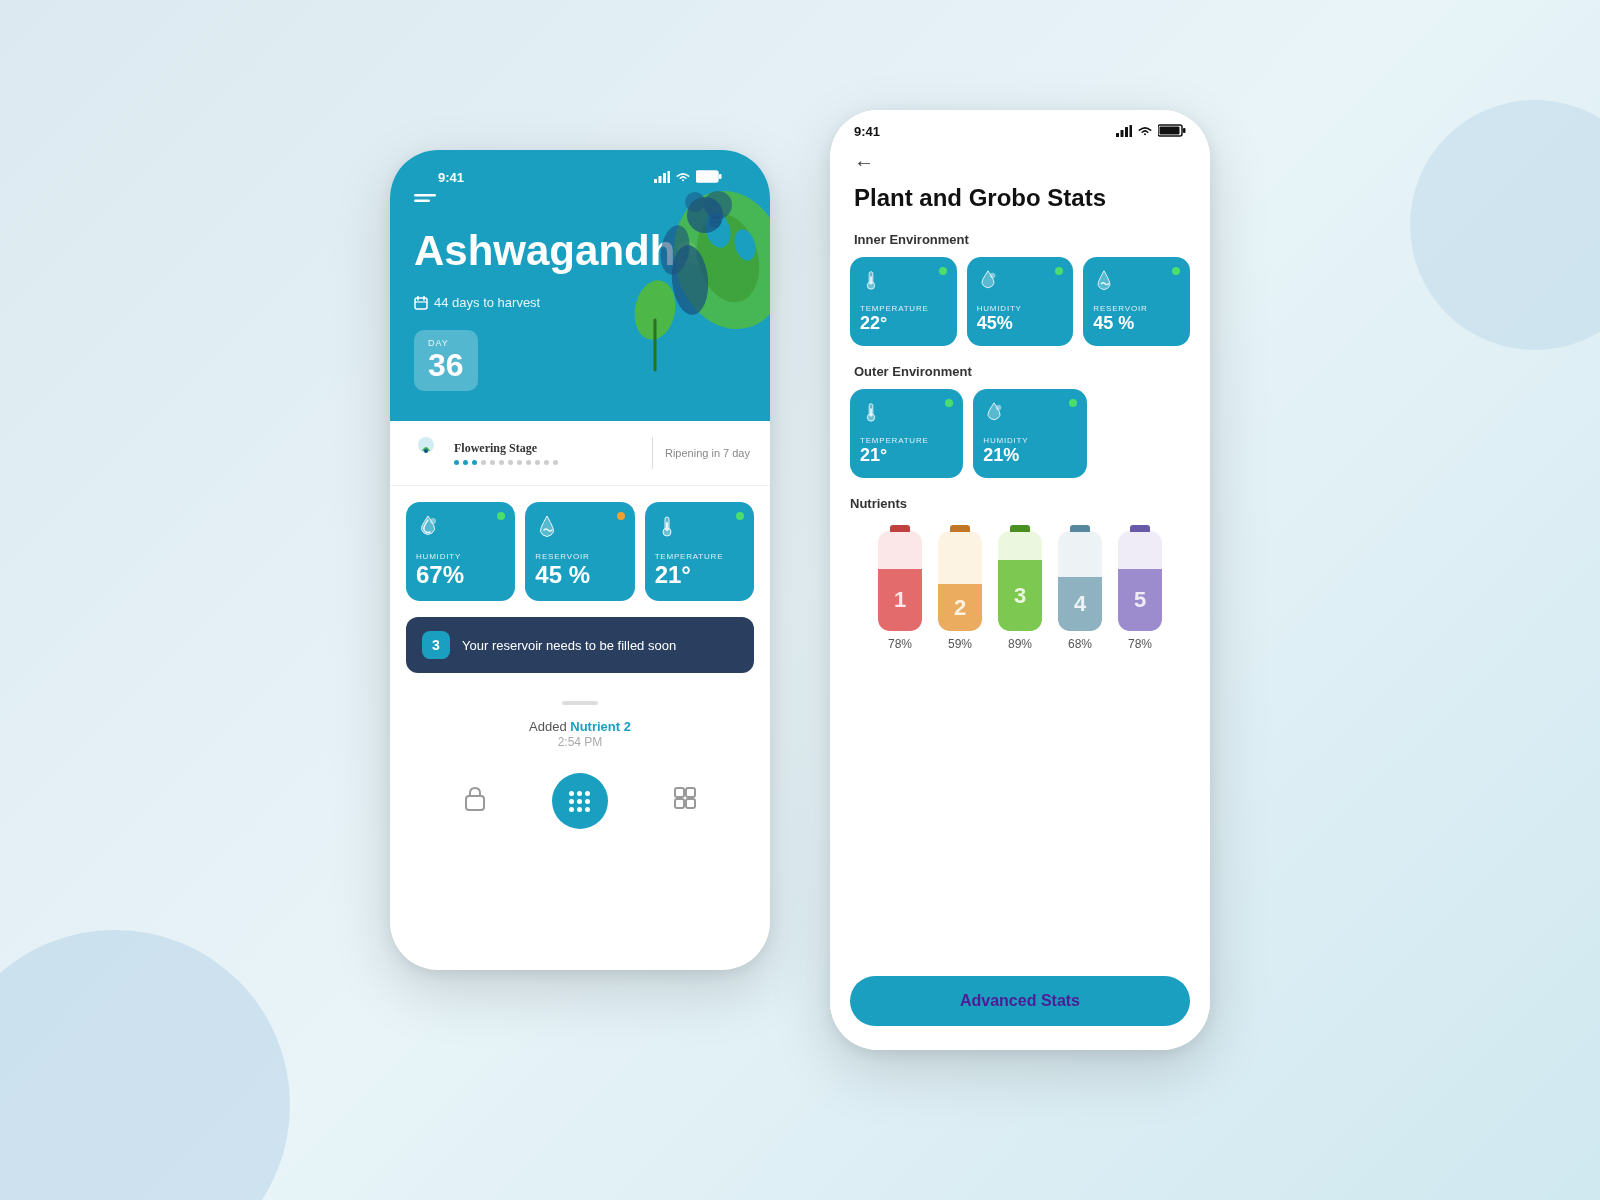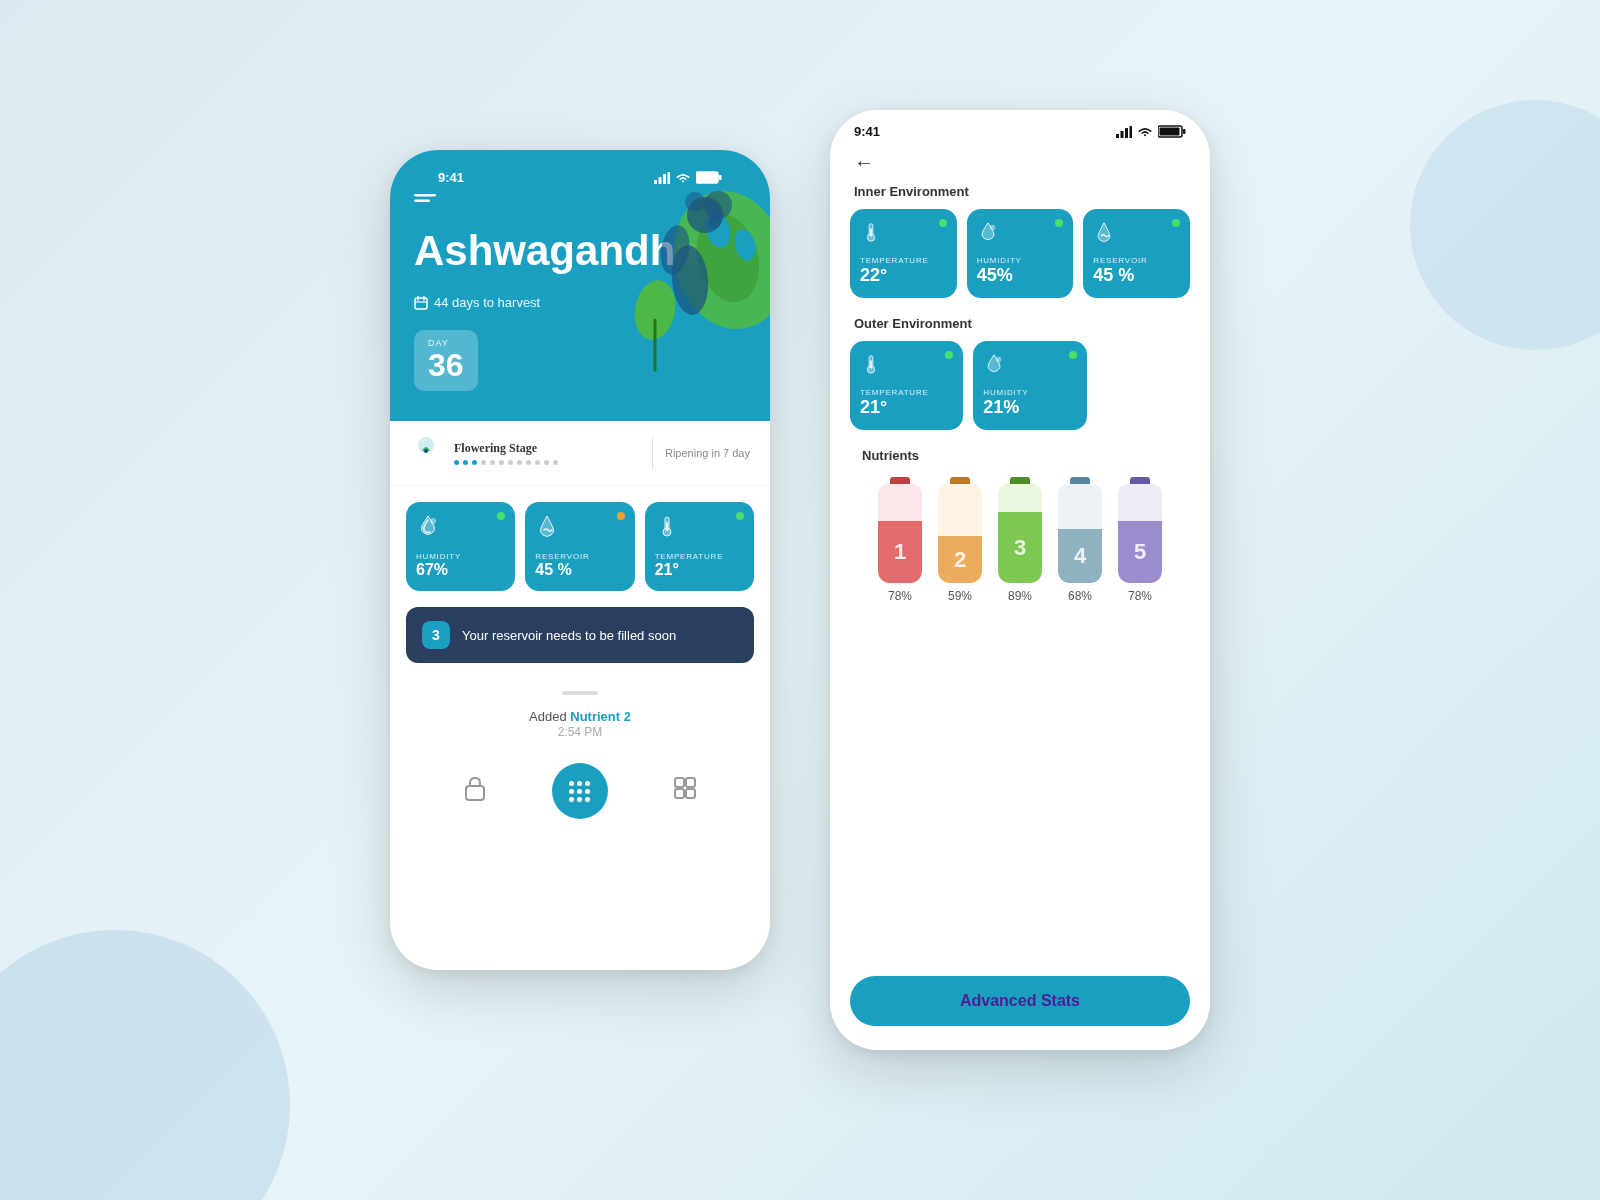--- a/index.html
+++ b/index.html
@@ -60,21 +60,21 @@
     .phone-right {
       width: 380px;
       height: 940px;
       margin-top: -40px;
     }
 
     
     .status-bar {
       display: flex;
       justify-content: space-between;
-      align-items: center;
+      align-items: flex-start;
       padding: 12px 24px 8px;
       font-size: 13px;
       font-weight: 600;
     }
 
     .status-bar-blue {
       background: #1a9fc0;
       color: white;
     }
 
@@ -231,21 +231,21 @@
 
     .metric-label {
       font-size: 8px;
       letter-spacing: 0.8px;
       opacity: 0.85;
       text-transform: uppercase;
       display: block;
     }
 
     .metric-value {
-      font-size: 16px;
+      font-size: 24px;
       font-weight: 700;
     }
 
     
     .alert-banner {
       background: #2a3f5f;
       margin: 0 16px;
       border-radius: 12px;
       padding: 14px 16px;
       display: flex;
@@ -416,21 +416,21 @@
       display: block;
     }
 
     .stat-value {
       font-size: 18px;
       font-weight: 700;
     }
 
     
     .nutrients-section {
-      padding: 4px 32px 14px;
+      padding: 4px 20px 14px;
       flex: 1;
     }
 
     .nutrient-bars {
       display: flex;
       gap: 16px;
       justify-content: center;
       align-items: flex-end;
       margin-top: 10px;
     }
@@ -737,20 +737,21 @@
             <rect x="1.5" y="2.5" width="20" height="8" rx="1" fill="#111"></rect>
             <rect x="25" y="4" width="2.5" height="5" rx="1" fill="#111"></rect>
           </svg>
         </div>
       </div>
 
       <div class="back-nav">
         <span>←</span>
       </div>
 
+      <div class="page-title">Plant and Grobo Stats</div>
 
       <div class="section-label">Inner Environment</div>
       <div class="cards-row">
         <div class="stat-card">
           <div class="status-dot green"></div>
           <div class="stat-icon">
             <svg width="22" height="22" viewBox="0 0 24 24">
               <rect x="10" y="3" width="4" height="13" rx="2" fill="rgba(255,255,255,0.3)" stroke="white" stroke-width="1"></rect>
               <circle cx="12" cy="18" r="4" fill="rgba(255,255,255,0.4)" stroke="white" stroke-width="1"></circle>
               <rect x="11" y="8" width="2" height="9" rx="1" fill="white"></rect>

